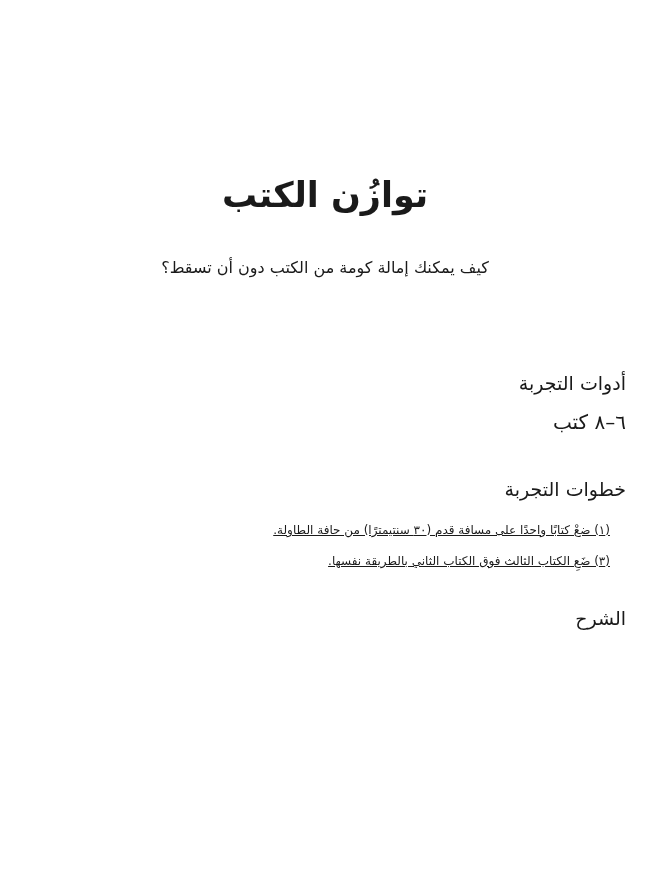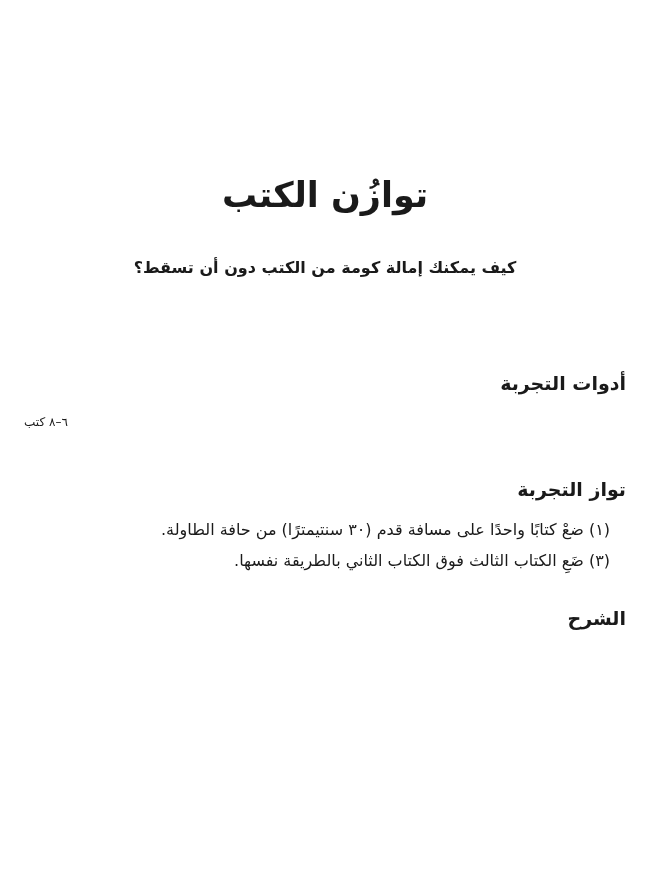--- a/index.html
+++ b/index.html
@@ -26,47 +26,47 @@
     line-height: 46px;
     font-weight: 700;
     text-align: center;
     letter-spacing: 0;
   }
   .doc-subtitle {
     margin: 38px 0 0 0;
     font-size: 16px;
     line-height: 24px;
     text-align: center;
-    font-weight: bold;
   }
   .section-heading {
     margin: 0;
     font-size: 19px;
     line-height: 26px;
-    font-weight: 700;
+    font-weight: 400;
     text-align: right;
   }
   .heading-tools { margin-top: 90px; }
   .heading-steps { margin-top: 42px; }
   .heading-explanation { margin-top: 30px; }
   .tools-text {
     margin: 14px 0 0 0;
-    font-size: 12px;
+    font-size: 20px;
     line-height: 24px;
-    text-align: left;
+    text-align: right;
   }
   .steps-list {
     margin-top: 14px;
   }
   .step {
     margin: 0;
-    font-size: 16px;
+    font-size: 12px;
     line-height: 28px;
     text-align: justify;
     text-indent: 16px; 
+    text-decoration: underline;
   }
   .step + .step { margin-top: 3px; }
   .explanation-text {
     margin: 14px 0 0 0;
     font-size: 16px;
     line-height: 30px;
     text-align: justify;
   }
 </style>
 </head>
@@ -75,21 +75,21 @@
 <div class="page">
 
   <h1 class="doc-title">توازُن الكتب</h1>
 
   <p class="doc-subtitle">كيف يمكنك إمالة كومة من الكتب دون أن تسقط؟</p>
 
   <h2 class="section-heading heading-tools">أدوات التجربة</h2>
 
   <p class="tools-text">٦–٨ كتب</p>
 
-  <h2 class="section-heading heading-steps">تواز التجربة</h2>
+  <h2 class="section-heading heading-steps">خطوات التجربة</h2>
 
   <div class="steps-list">
     <p class="step">(١) ضعْ كتابًا واحدًا على مسافة قدم (٣٠ سنتيمترًا) من حافة الطاولة.</p>
     <p class="step">(٣) ضَعِ الكتاب الثالث فوق الكتاب الثاني بالطريقة نفسها.</p>
   </div>
 
   <h2 class="section-heading heading-explanation">الشرح</h2>
 
 
 </div>

